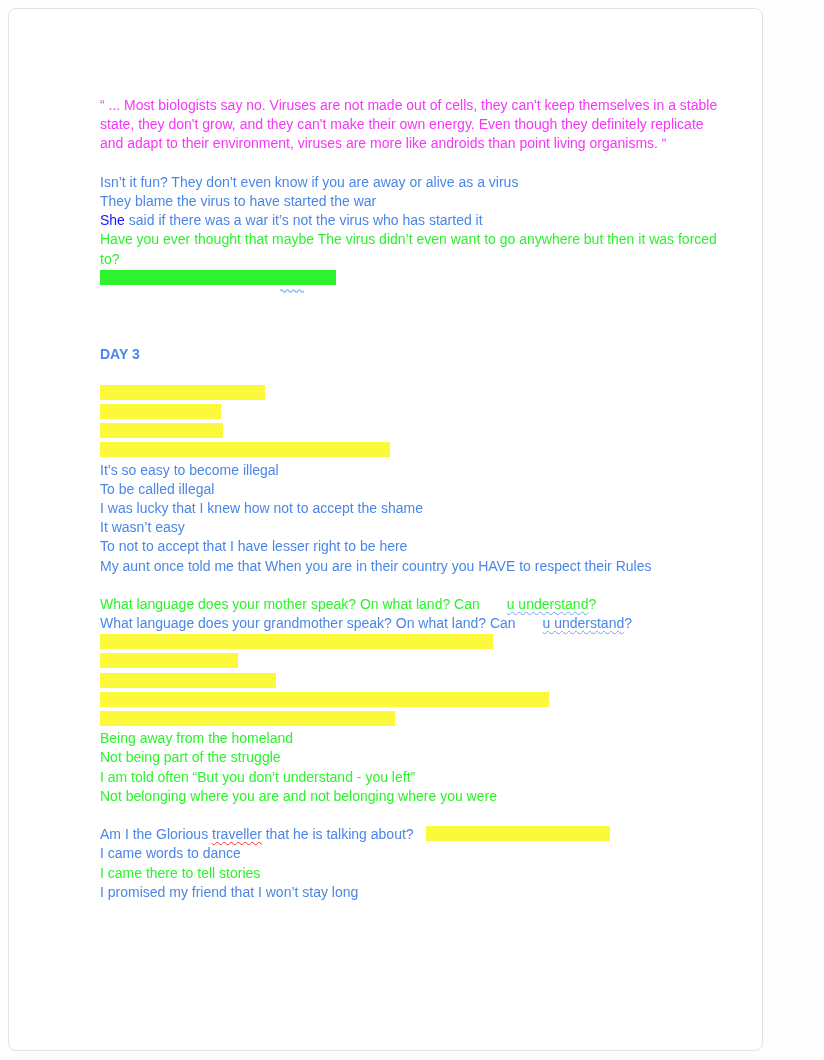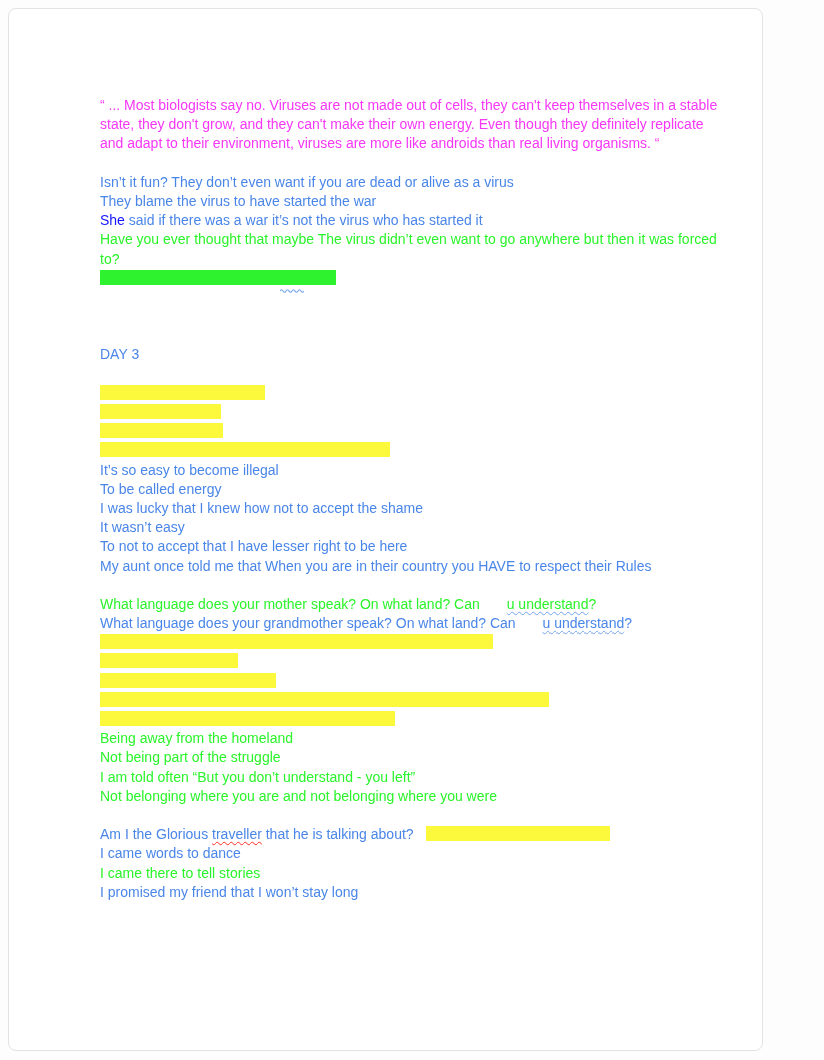--- a/index.html
+++ b/index.html
@@ -13,21 +13,21 @@
     border:1px solid var(--page-border);border-radius:8px;
     padding:87px 20px 0 91px;overflow:hidden;
   }
   .line{
     height:19.2px;line-height:19.2px;font-size:14px;white-space:nowrap;
   }
   .seg-magenta{color:var(--magenta);}
   .seg-blue{color:var(--blue);}
   .seg-blueBright{color:var(--blue-bright);}
   .seg-green{color:var(--green);}
-  .seg-heading{color:var(--blue);font-weight:normal;}
+  .seg-heading{color:var(--blue);font-weight:bold;}
   .sq-blue{
     text-decoration:underline wavy var(--blue-squiggle);
     text-decoration-thickness:1px;text-underline-offset:2px;
     text-decoration-skip-ink:none;
     margin-left:23px;
   }
   .sq-red{
     text-decoration:underline wavy var(--red-squiggle);
     text-decoration-thickness:1px;text-underline-offset:2px;
     text-decoration-skip-ink:none;
@@ -38,43 +38,43 @@
   .bar-green{background:var(--green-highlight);}
   .bar-inline{margin-left:12px;}
   svg.squig{position:absolute;bottom:-3px;pointer-events:none;}
 </style>
 </head>
 <body>
 
 <div class="page">
     <div class="line"><span class="seg-magenta">“ ... Most biologists say no. Viruses are not made out of cells, they can't keep themselves in a stable</span></div>
     <div class="line"><span class="seg-magenta">state, they don't grow, and they can't make their own energy. Even though they definitely replicate</span></div>
-    <div class="line"><span class="seg-magenta">and adapt to their environment, viruses are more like androids than real living organisms. “</span></div>
+    <div class="line"><span class="seg-magenta">and adapt to their environment, viruses are more like androids than point living organisms. “</span></div>
     <div class="line"></div>
-    <div class="line"><span class="seg-blue">Isn’t it fun? They don’t even want if you are dead or alive as a virus</span></div>
+    <div class="line"><span class="seg-blue">Isn’t it fun? They don’t even know if you are away or alive as a virus</span></div>
     <div class="line"><span class="seg-blue">They blame the virus to have started the war</span></div>
     <div class="line"><span class="seg-blueBright">She</span><span class="seg-blue"> said if there was a war it’s not the virus who has started it</span></div>
     <div class="line"><span class="seg-green">Have you ever thought that maybe The virus didn’t even want to go anywhere but then it was forced</span></div>
     <div class="line"><span class="seg-green">to?</span></div>
     <div class="line"><span class="bar-wrap"><span class="bar bar-green" style="width: 236px;"></span><svg class="squig" width="24" height="5" style="left: 180px;">
           <path d="M0 3 q1.5 -2.5 3 0 q1.5 2.5 3 0 q1.5 -2.5 3 0 q1.5 2.5 3 0 q1.5 -2.5 3 0 q1.5 2.5 3 0 q1.5 -2.5 3 0 q1.5 2.5 3 0" fill="none" stroke="#74a4ee" stroke-width="1.2"></path>
         </svg></span></div>
     <div class="line"></div>
     <div class="line"></div>
     <div class="line"></div>
     <div class="line"><span class="seg-heading">DAY 3</span></div>
     <div class="line"></div>
     <div class="line"><span class="bar-wrap"><span class="bar bar-yellow" style="width: 165px;"></span></span></div>
     <div class="line"><span class="bar-wrap"><span class="bar bar-yellow" style="width: 121px;"></span></span></div>
     <div class="line"><span class="bar-wrap"><span class="bar bar-yellow" style="width: 123px;"></span><svg class="squig" width="52" height="5" style="left: 71px;">
           <path d="M0 3 q1.5 -2.5 3 0 q1.5 2.5 3 0 q1.5 -2.5 3 0 q1.5 2.5 3 0 q1.5 -2.5 3 0 q1.5 2.5 3 0 q1.5 -2.5 3 0 q1.5 2.5 3 0 q1.5 -2.5 3 0 q1.5 2.5 3 0 q1.5 -2.5 3 0 q1.5 2.5 3 0 q1.5 -2.5 3 0 q1.5 2.5 3 0 q1.5 -2.5 3 0 q1.5 2.5 3 0 q1.5 -2.5 3 0 q1.5 2.5 3 0" fill="none" stroke="#ff2d21" stroke-width="1.2"></path>
         </svg></span></div>
     <div class="line"><span class="bar-wrap"><span class="bar bar-yellow" style="width: 290px;"></span></span></div>
     <div class="line"><span class="seg-blue">It’s so easy to become illegal</span></div>
-    <div class="line"><span class="seg-blue">To be called energy</span></div>
+    <div class="line"><span class="seg-blue">To be called illegal</span></div>
     <div class="line"><span class="seg-blue">I was lucky that I knew how not to accept the shame</span></div>
     <div class="line"><span class="seg-blue">It wasn’t easy</span></div>
     <div class="line"><span class="seg-blue">To not to accept that I have lesser right to be here</span></div>
     <div class="line"><span class="seg-blue">My aunt once told me that When you are in their country you HAVE to respect their Rules</span></div>
     <div class="line"></div>
     <div class="line"><span class="seg-green">What language does your mother speak? On what land? Can </span><span class="seg-green sq-blue">u understand</span><span class="seg-green">?</span></div>
     <div class="line"><span class="seg-blue">What language does your grandmother speak? On what land? Can </span><span class="seg-blue sq-blue">u understand</span><span class="seg-blue">?</span></div>
     <div class="line"><span class="bar-wrap"><span class="bar bar-yellow" style="width: 393px;"></span></span></div>
     <div class="line"><span class="bar-wrap"><span class="bar bar-yellow" style="width: 138px;"></span></span></div>
     <div class="line"><span class="bar-wrap"><span class="bar bar-yellow" style="width: 176px;"></span></span></div>

